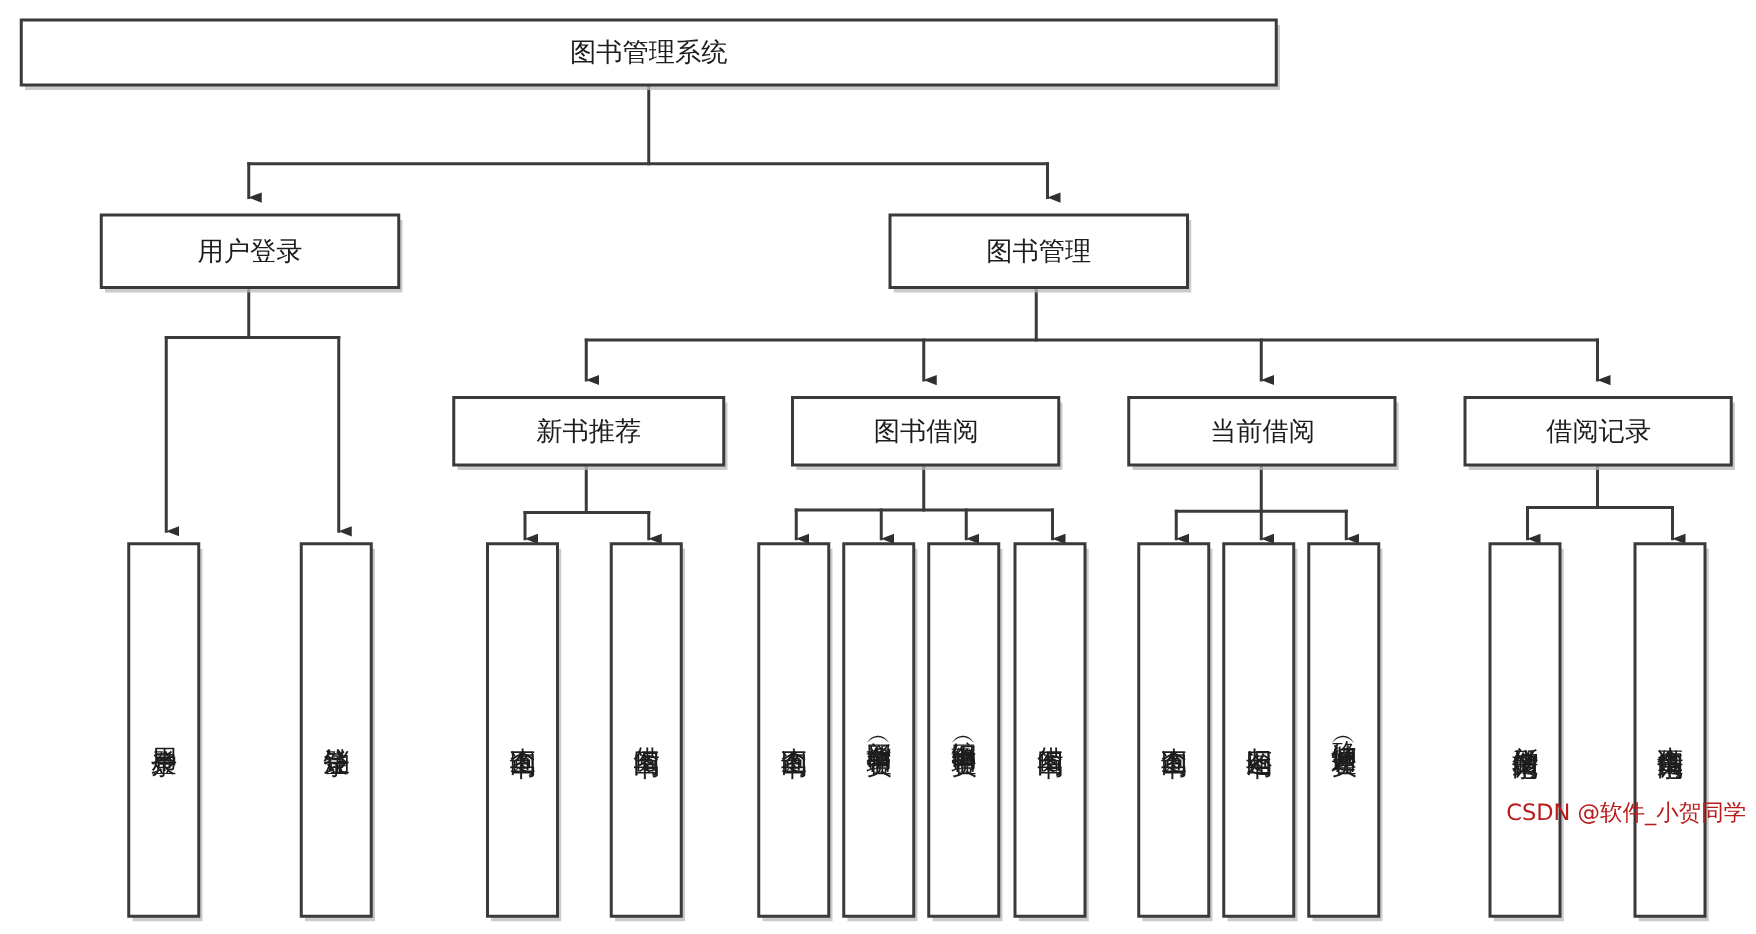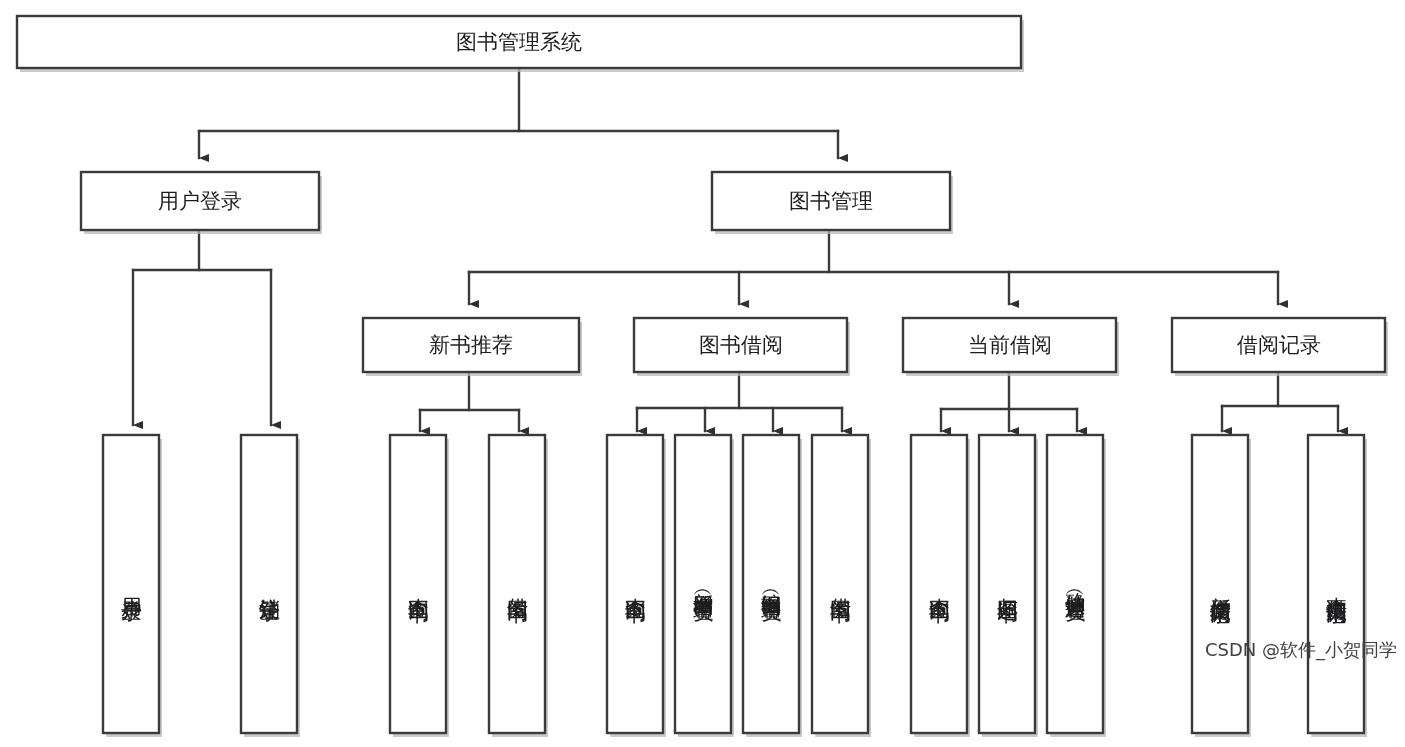--- a/index.html
+++ b/index.html
@@ -27,21 +27,21 @@
     color:#1d1d1f;
     font-family:"DejaVu Sans","Liberation Sans",sans-serif;
     font-size:21px;
     line-height:1.18;
     letter-spacing:1.5px;
     white-space:nowrap;
     pointer-events:none;
   }
   #watermark{
     position:absolute;right:8px;bottom:6px;
-    color:#404040;font-size:18px;
+    color:#b91c1c;font-size:18px;
     font-family:"DejaVu Sans","Liberation Sans",sans-serif;
     white-space:nowrap;
   }
 </style>
 </head>
 <body>
 
 <div id="stage">
 
   <svg id="diagram" viewBox="0 0 1405 747">

